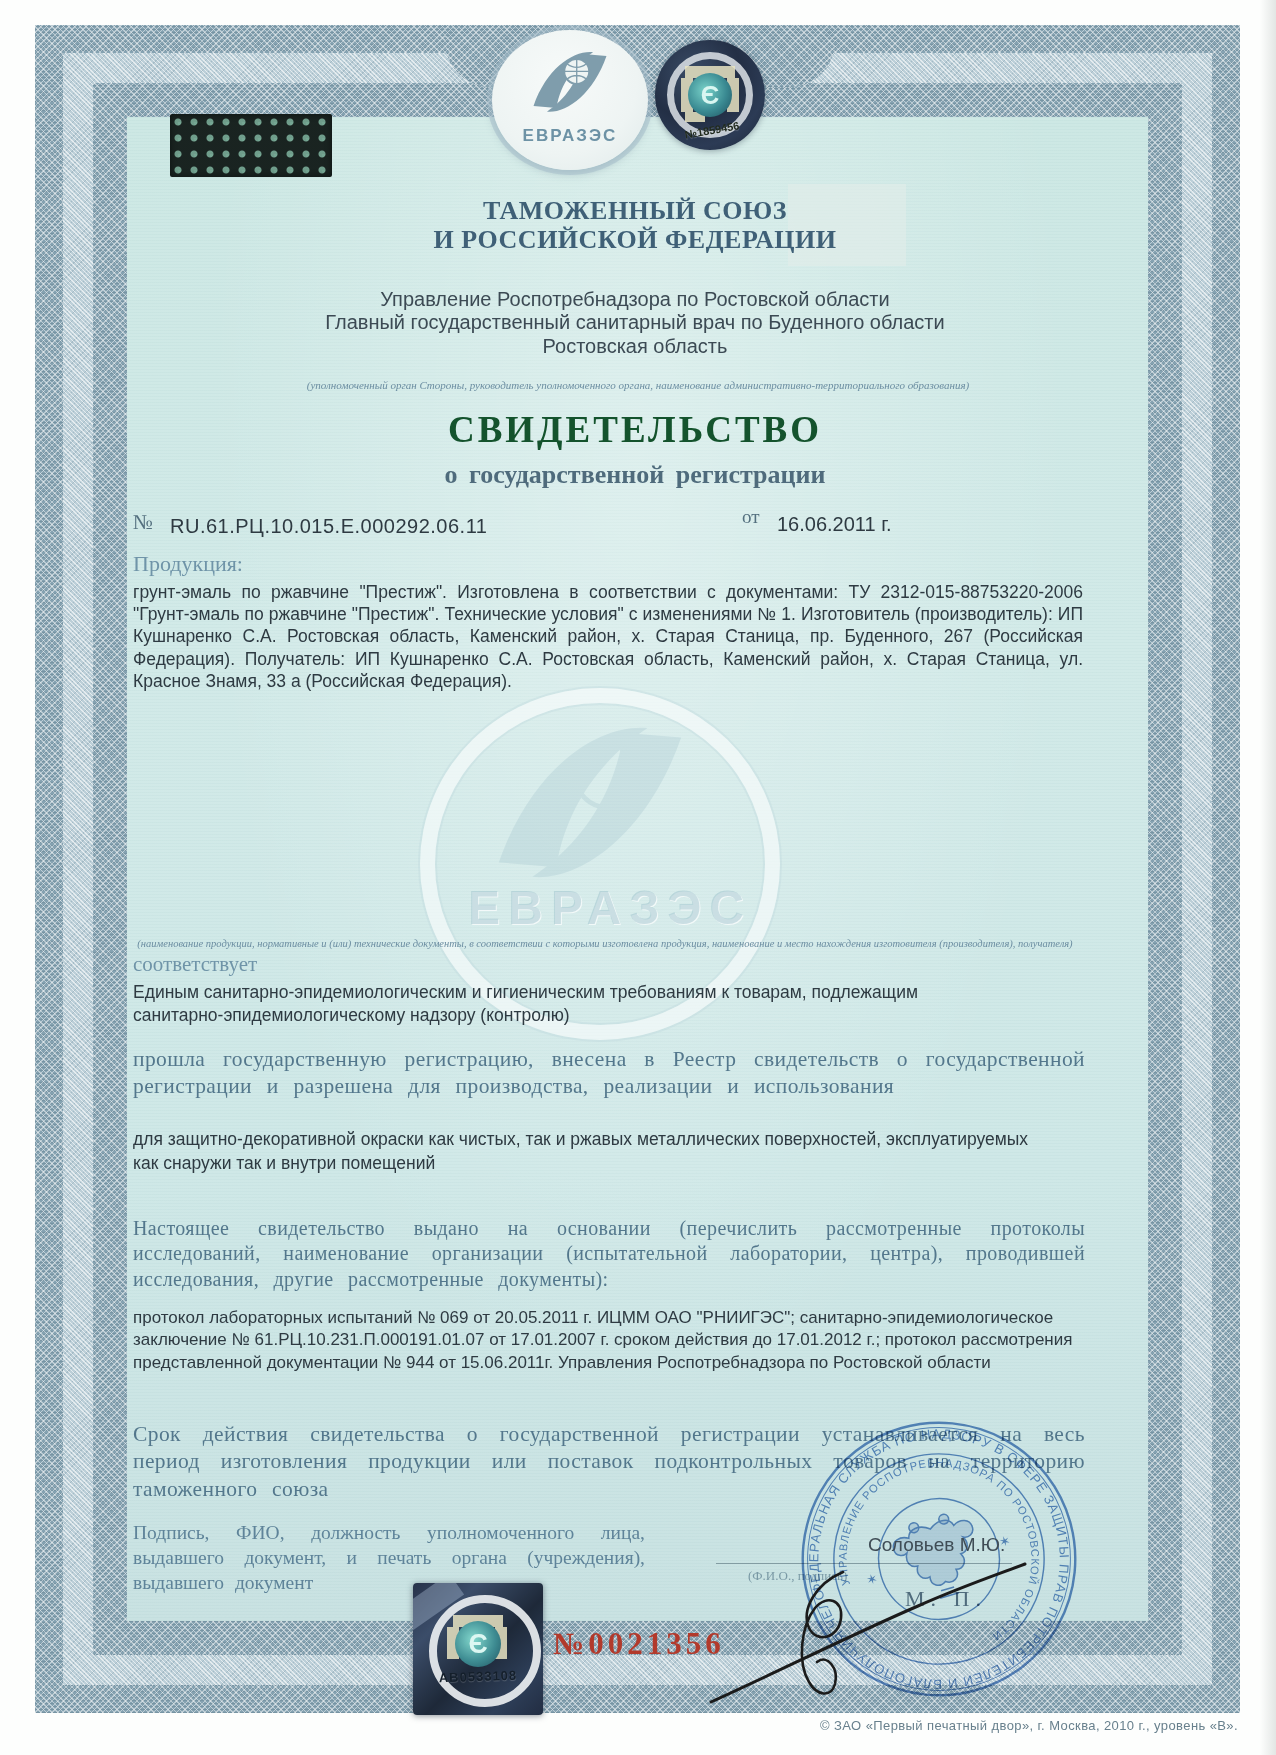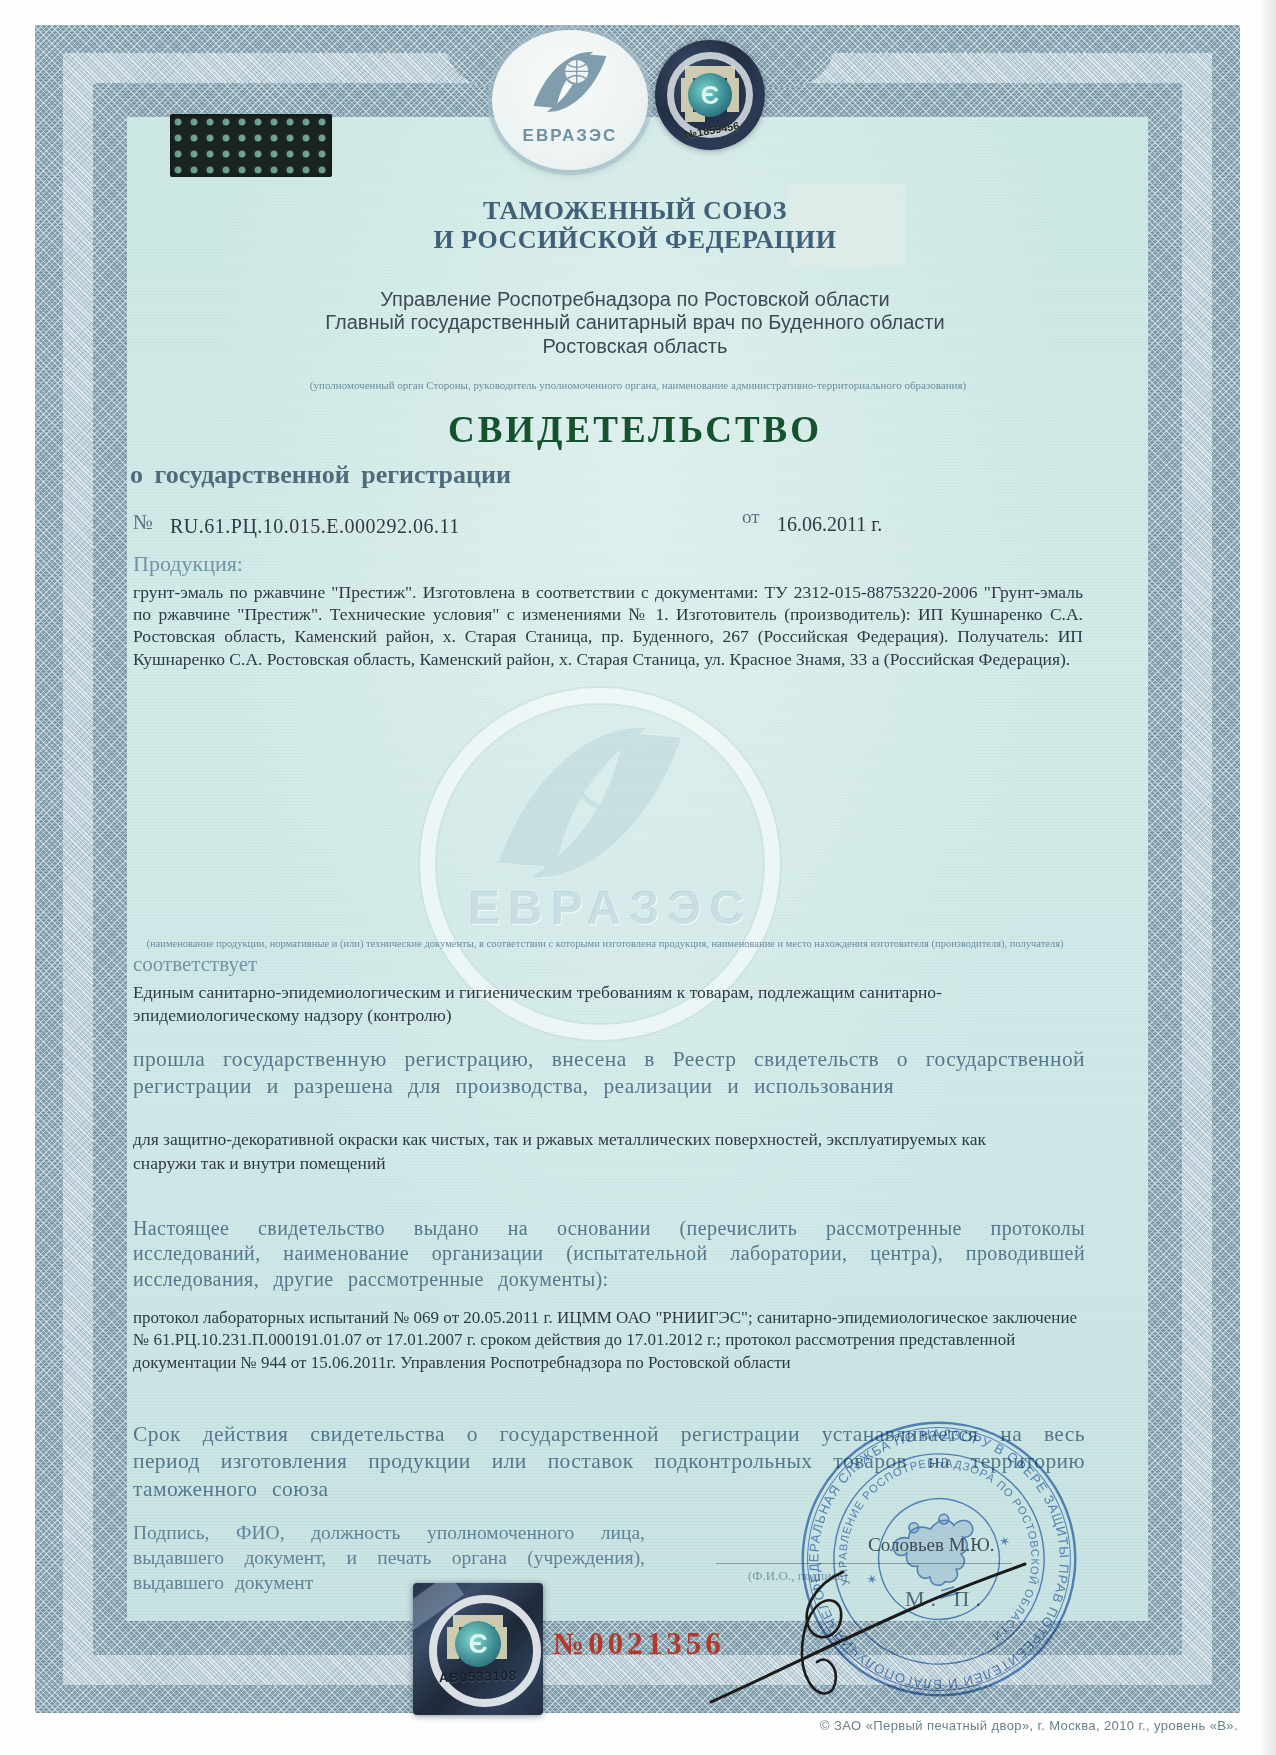--- a/index.html
+++ b/index.html
@@ -66,34 +66,34 @@
     background-image:
       radial-gradient(circle 6px at 8px 8px, rgba(120,170,150,.9) 0 3px, rgba(25,35,32,.9) 4px 7px),
       radial-gradient(circle 6px at 0px 0px, rgba(100,150,135,.8) 0 3px, rgba(25,35,32,.85) 4px 7px);
     background-size:16px 16px, 16px 16px;background-position:0 0, 8px 8px;
     box-shadow:inset 0 0 6px rgba(0,0,0,.5);}
   #scan-patch{left:788px;top:184px;width:118px;height:82px;
     background:rgba(228,236,234,.55);z-index:2;}
 
   
   .ser-head{font-family:"Liberation Serif",serif;font-weight:bold;color:#3f6077;}
-  .sans{font-family:Liberation Serif, serif;color:#2e3a42;}
+  .sans{font-family:Liberation Sans, sans-serif;color:#2e3a42;}
   .ser-label{font-family:"Liberation Serif",serif;color:#6f94a8;}
   .ser-par{font-family:"Liberation Serif",serif;color:#53778c;text-align:justify;
     word-spacing:9px;letter-spacing:.4px;line-height:1.27;}
-  .caption{font-family:"Liberation Serif",serif;color:#6b8da1;}
+  .caption{font-family:"Liberation Serif",serif;color:#6b8da1;font-style:italic;}
 
   #hdr{left:130px;top:196px;width:1010px;text-align:center;z-index:5;}
   #hdr .l{font-size:26px;line-height:1.12;letter-spacing:.5px;}
   #auth{left:130px;top:288px;width:1010px;text-align:center;z-index:5;}
   #auth .l{font-family:"Liberation Sans",sans-serif;font-size:20px;line-height:1.17;color:#3c4a54;}
   #auth-cap{left:138px;top:379px;width:1000px;text-align:center;font-size:11px;z-index:5;}
   #title{left:130px;top:408px;width:1010px;text-align:center;font-size:37px;
     letter-spacing:3px;color:#14532d;z-index:5;}
-  #subtitle{left:130px;top:460px;width:1010px;font-size:26px;
+  #subtitle{left:130px;top:460px;width:1010px;text-align:center;font-size:26px;
     color:#4f6b7c;word-spacing:5px;z-index:5;}
 
   #no-label{left:133px;top:510px;font-size:21px;color:#54707f;z-index:5;}
   #no-value{left:170px;top:515px;font-size:20px;letter-spacing:.5px;z-index:5;}
   #ot-label{left:742px;top:506px;font-size:19px;color:#54707f;z-index:5;}
   #date-value{left:777px;top:513px;font-size:20px;z-index:5;}
 
   #prod-label{left:133px;top:551px;font-size:22px;z-index:5;}
   #prod-text{left:133px;top:581px;width:950px;font-size:17.5px;line-height:1.27;
     text-align:justify;z-index:5;}

